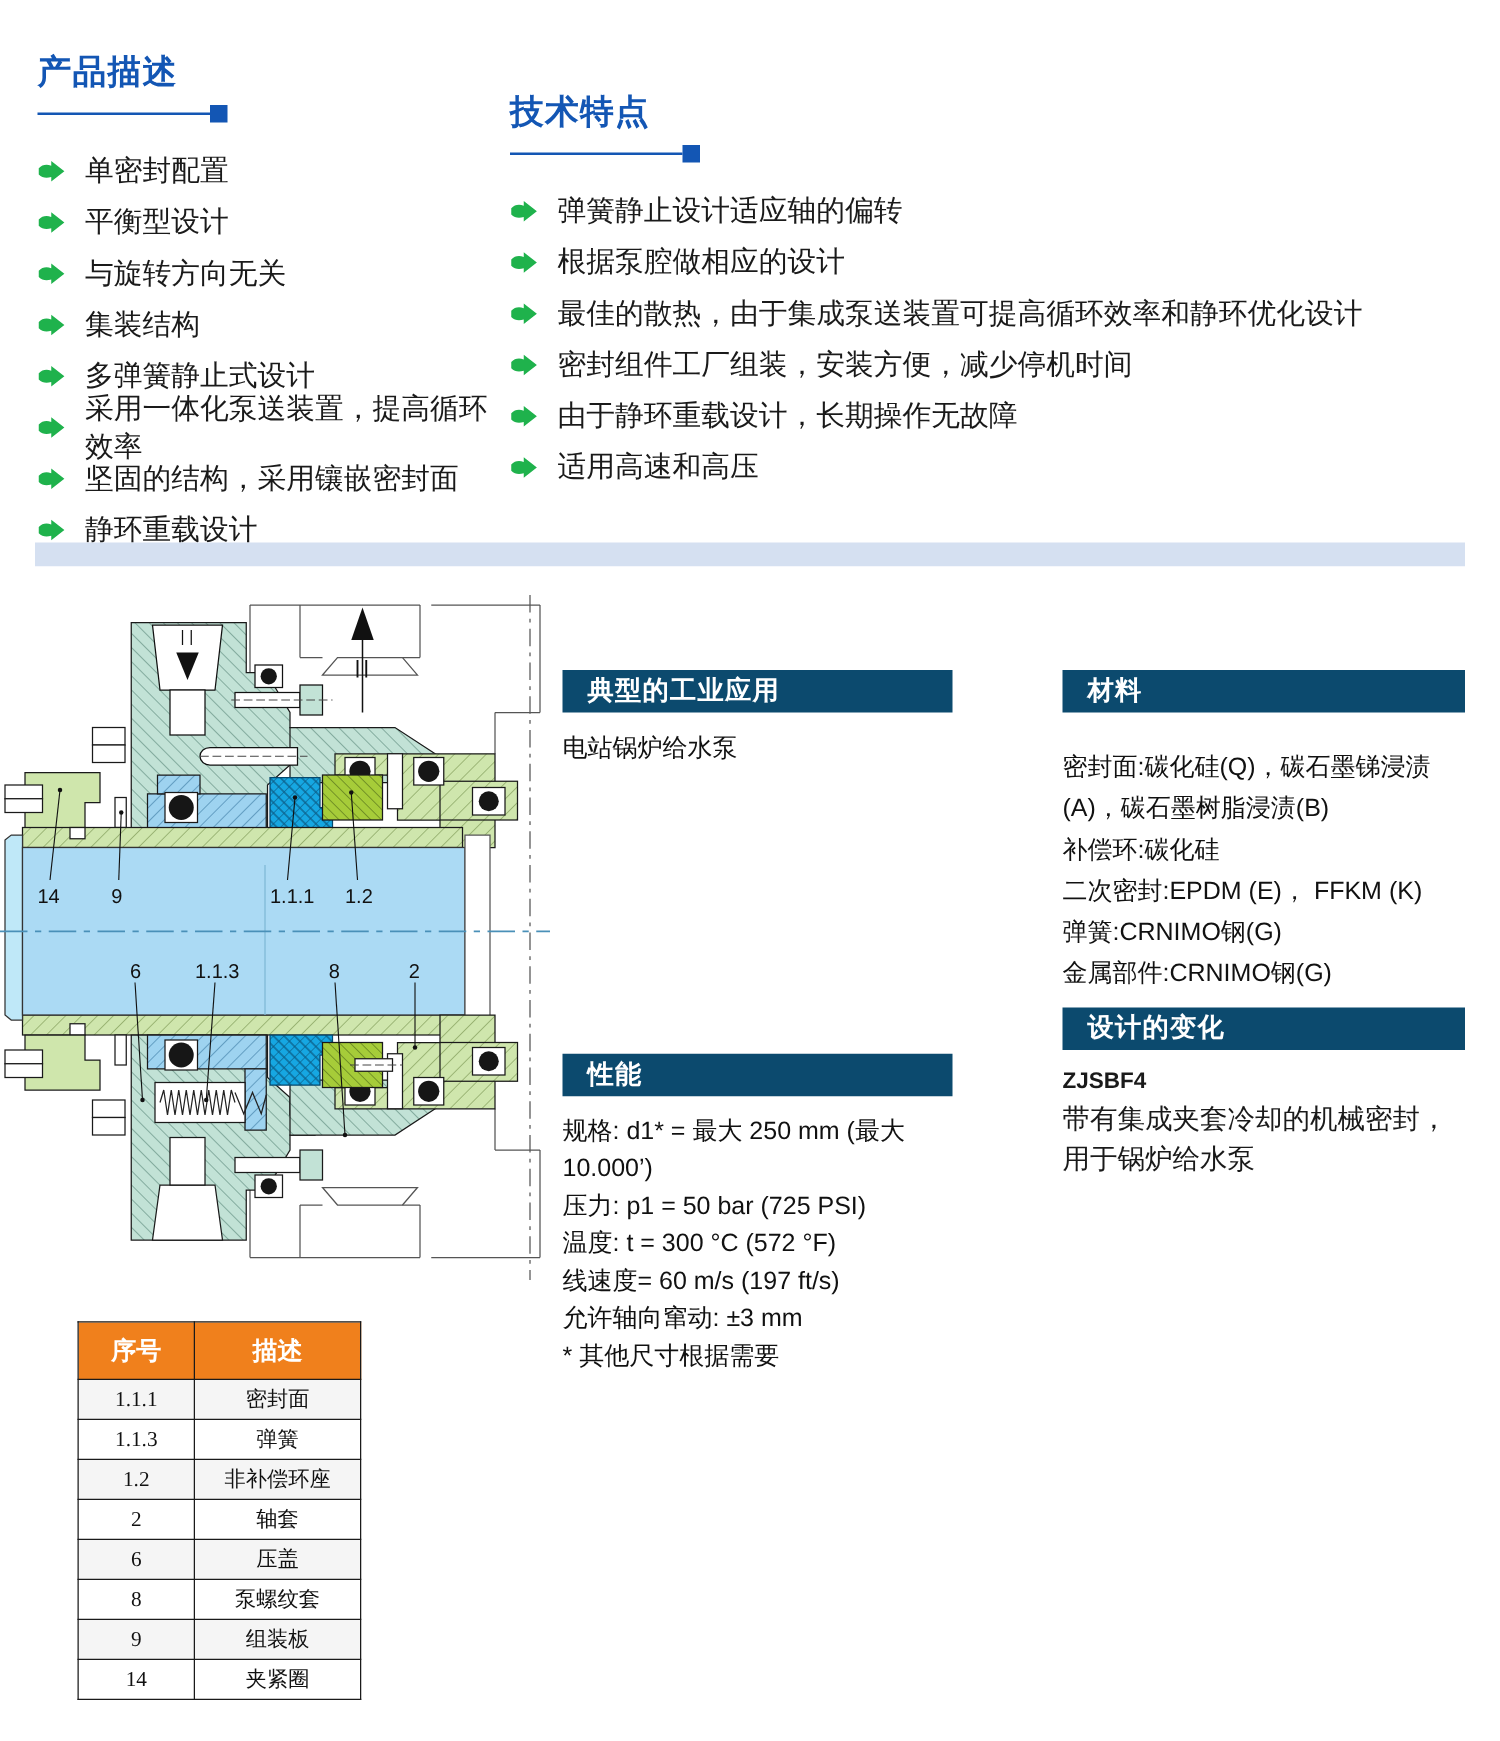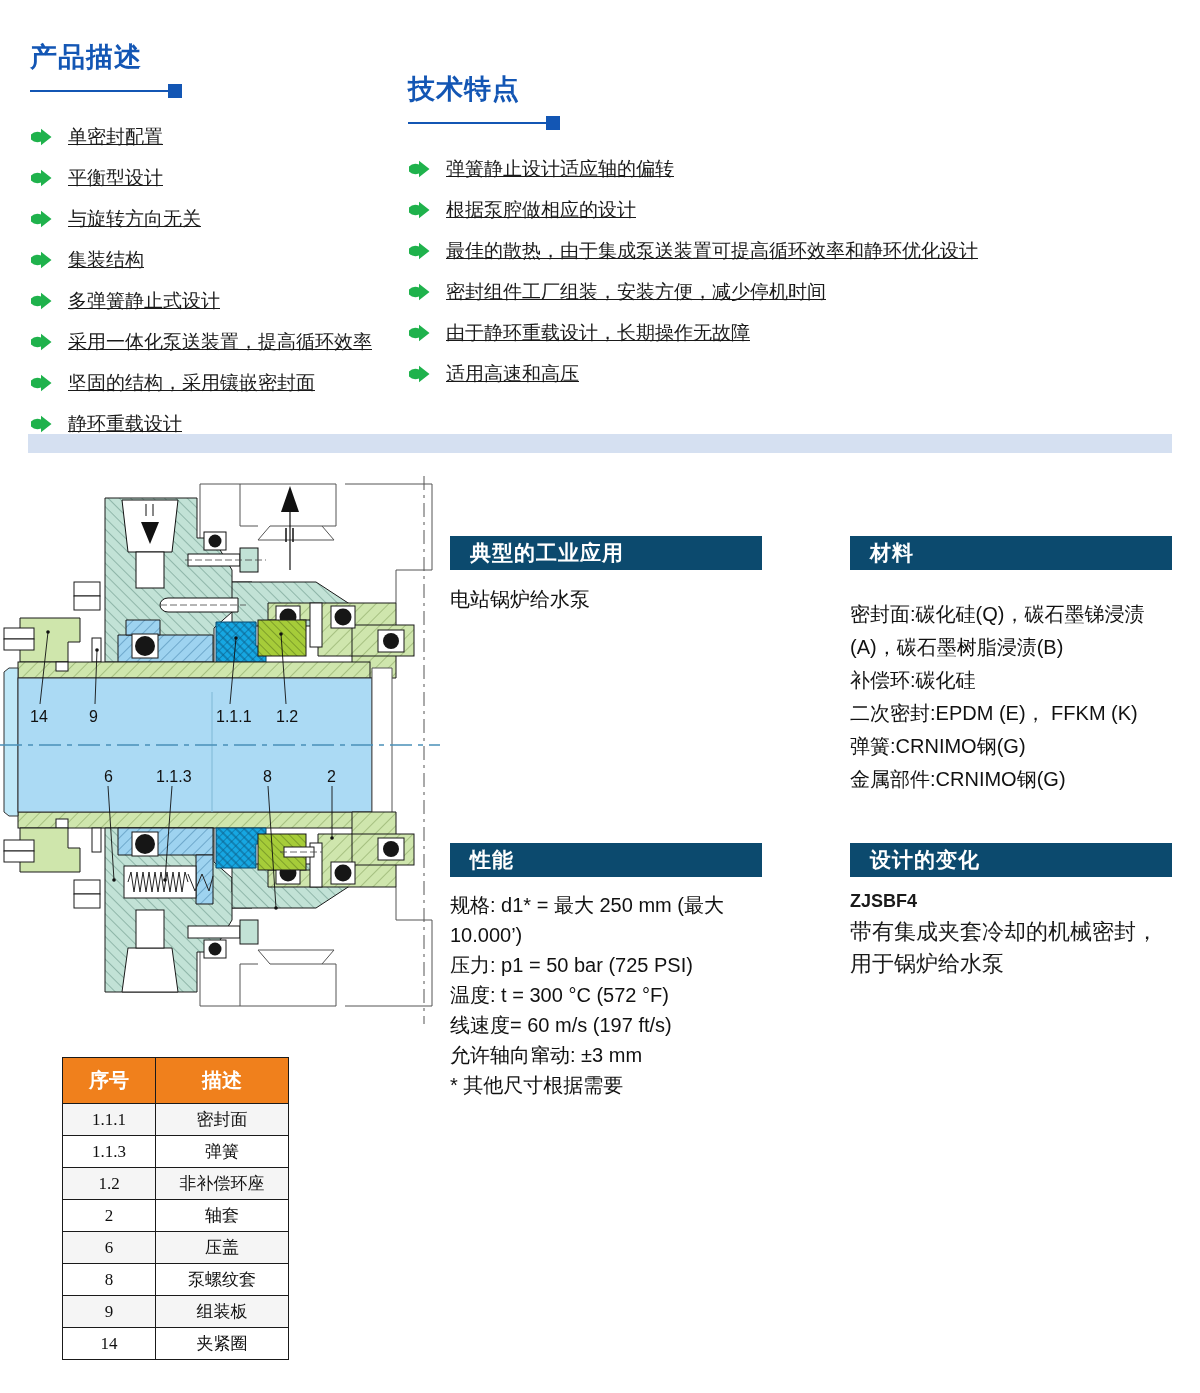--- a/index.html
+++ b/index.html
@@ -6,35 +6,35 @@
   body{font-family:"Liberation Sans","DejaVu Sans",sans-serif;color:#1a1a1a;}
   .page{position:relative;width:1200px;height:1393px;background:#fff;overflow:hidden;}
   .abs{position:absolute;}
 
   
   .sec-title{font-size:27px;font-weight:700;color:#1356b4;letter-spacing:1px;line-height:30px;}
   .rule{position:relative;height:14px;width:152px;margin-top:12px;}
   .rule::before{content:"";position:absolute;left:0;top:6px;height:2px;width:138px;background:#1356b4;}
   .rule::after{content:"";position:absolute;right:0;top:0;width:14px;height:14px;background:#1356b4;}
   .list{margin-top:18px;}
-  .li{display:flex;align-items:center;gap:15px;height:41px;font-size:19px;color:#1a1a1a;text-decoration:underline;}
+  .li{display:flex;align-items:center;gap:15px;height:41px;font-size:23px;color:#1a1a1a;}
   .li svg{flex:0 0 auto;}
 
   
   .divider{left:28px;top:434px;width:1144px;height:19px;background:#d5e0f1;}
 
   
   .panel{position:absolute;}
   .panel h3{margin:0;background:#0c4a6e;color:#fff;font-size:21px;font-weight:700;height:34px;line-height:34px;padding-left:20px;letter-spacing:1px;}
   .panel .body{margin-top:13px;font-size:20px;line-height:33px;color:#111;}
   .panel-app{left:450px;top:536px;width:312px;}
   .panel-mat{left:850px;top:536px;width:322px;}
   .panel-perf{left:450px;top:843px;width:312px;}
   .panel-perf .body{line-height:30px;}
-  .panel-var{left:850px;top:843px;width:322px;}
+  .panel-var{left:850px;top:806px;width:322px;}
   .model{font-weight:700;font-size:18px;margin-top:14px;}
   .vdesc{font-size:22px;line-height:32px;margin-top:4px;}
 
   
   table.parts{position:absolute;left:62px;top:1057px;border-collapse:collapse;font-family:Liberation Serif, serif;}
   table.parts th{background:#f0801c;color:#fff;font-size:20px;font-weight:700;height:45px;border:1px solid #1a1a1a;padding:0;}
   table.parts td{height:31px;font-size:17px;text-align:center;border:1px solid #1a1a1a;padding:0 8px;color:#111;}
   table.parts tr:nth-child(odd) td{background:#f5f5f5;}
   .c-num{width:92px;}
   .c-desc{width:132px;}

